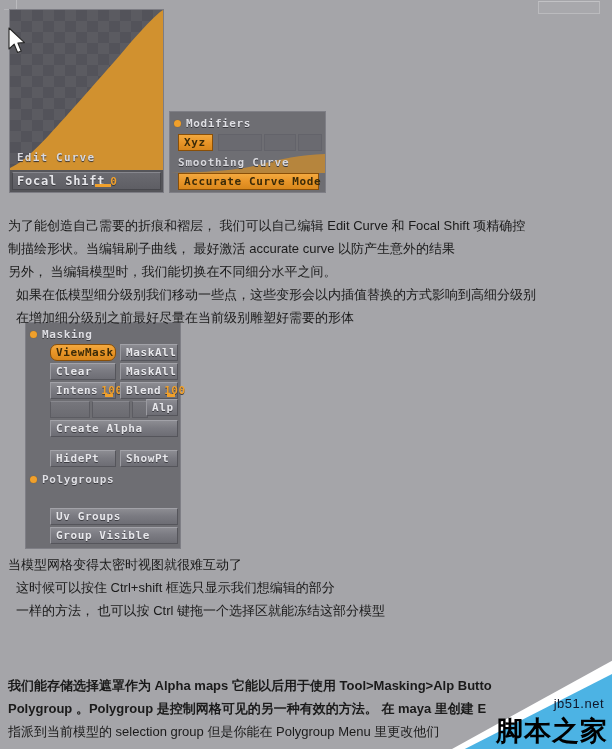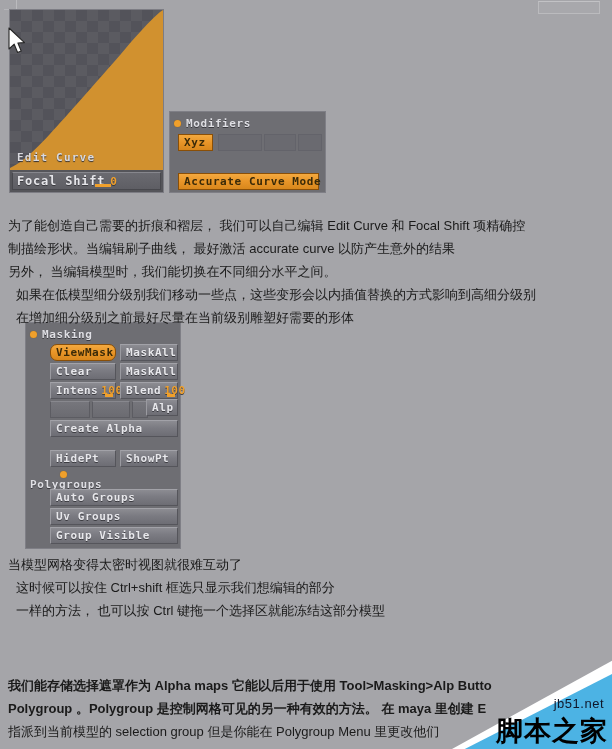--- a/index.html
+++ b/index.html
@@ -238,21 +238,21 @@
     height: 3px;
     background: #f0a02c;
   }
   #empty-row-1 { left: 24px; top: 78px; width: 40px; }
   #empty-row-2 { left: 66px; top: 78px; width: 38px; }
   #empty-row-3 { left: 106px; top: 78px; width: 16px; }
   #alp-btn     { left: 120px; top: 76px; width: 32px; }
   #create-alpha-btn { left: 24px; top: 97px; width: 128px; }
   #hide-pt-btn  { left: 24px; top: 127px; width: 66px; }
   #show-pt-btn  { left: 94px; top: 127px; width: 58px; }
-  #polygroups-header { position: absolute; left: 4px; top: 148px; flex-direction: column; }
+  #polygroups-header { position: absolute; left: 4px; top: 148px; }
   #auto-groups-btn   { left: 24px; top: 166px; width: 128px; }
   #uv-groups-btn     { left: 24px; top: 185px; width: 128px; }
   #group-visible-btn { left: 24px; top: 204px; width: 128px; }
 
   
   .txt-block {
     position: absolute;
     left: 0;
     width: 612px;
     color: #1a1a1a;
@@ -371,20 +371,26 @@
     <span class="zb-dot"></span>
     <span>Modifiers</span>
   </div>
 
   <div class="zb-btn on" id="xyz-btn">Xyz</div>
 
   <div class="mod-slot" id="mod-slot-1"></div>
   <div class="mod-slot" id="mod-slot-2"></div>
   <div class="mod-slot" id="mod-slot-3"></div>
 
+  <div id="smoothing-curve-row">
+    <svg id="smoothing-curve-thumb" width="155" height="19" viewBox="0 0 155 19" preserveAspectRatio="none">
+      <path d="M0,19 L155,19 L155,0 C130,1 110,5 92,10 C74,15 50,18 0,19 Z" fill="#c38a34" opacity="0.85"></path>
+    </svg>
+    <span id="smoothing-curve-label">Smoothing Curve</span>
+  </div>
 
   <div class="zb-btn on" id="accurate-curve-btn">Accurate Curve Mode</div>
 </div>
 
 <div class="zb-panel" id="masking-panel">
 
   <div class="zb-section mk" id="masking-header">
     <span class="zb-dot"></span>
     <span>Masking</span>
   </div>
@@ -414,21 +420,20 @@
   <div class="zb-btn mk" id="create-alpha-btn">Create Alpha</div>
 
   <div class="zb-btn mk" id="hide-pt-btn">HidePt</div>
   <div class="zb-btn mk" id="show-pt-btn">ShowPt</div>
 
   <div class="zb-section mk" id="polygroups-header">
     <span class="zb-dot"></span>
     <span>Polygroups</span>
   </div>
 
-  <div class="zb-btn mk" id="auto-groups-btn">Auto Groups</div>
   <div class="zb-btn mk" id="uv-groups-btn">Uv Groups</div>
   <div class="zb-btn mk" id="group-visible-btn">Group Visible</div>
 </div>
 
 <div class="txt-block" id="para-1">
   <div class="txt-line">为了能创造自己需要的折痕和褶层， 我们可以自己编辑 Edit Curve 和 Focal Shift 项精确控</div>
   <div class="txt-line">制描绘形状。当编辑刷子曲线， 最好激活 accurate curve 以防产生意外的结果</div>
   <div class="txt-line">另外， 当编辑模型时，我们能切换在不同细分水平之间。</div>
   <div class="txt-line ind1">如果在低模型细分级别我们移动一些点，这些变形会以内插值替换的方式影响到高细分级别</div>
   <div class="txt-line ind1">在增加细分级别之前最好尽量在当前级别雕塑好需要的形体</div>

